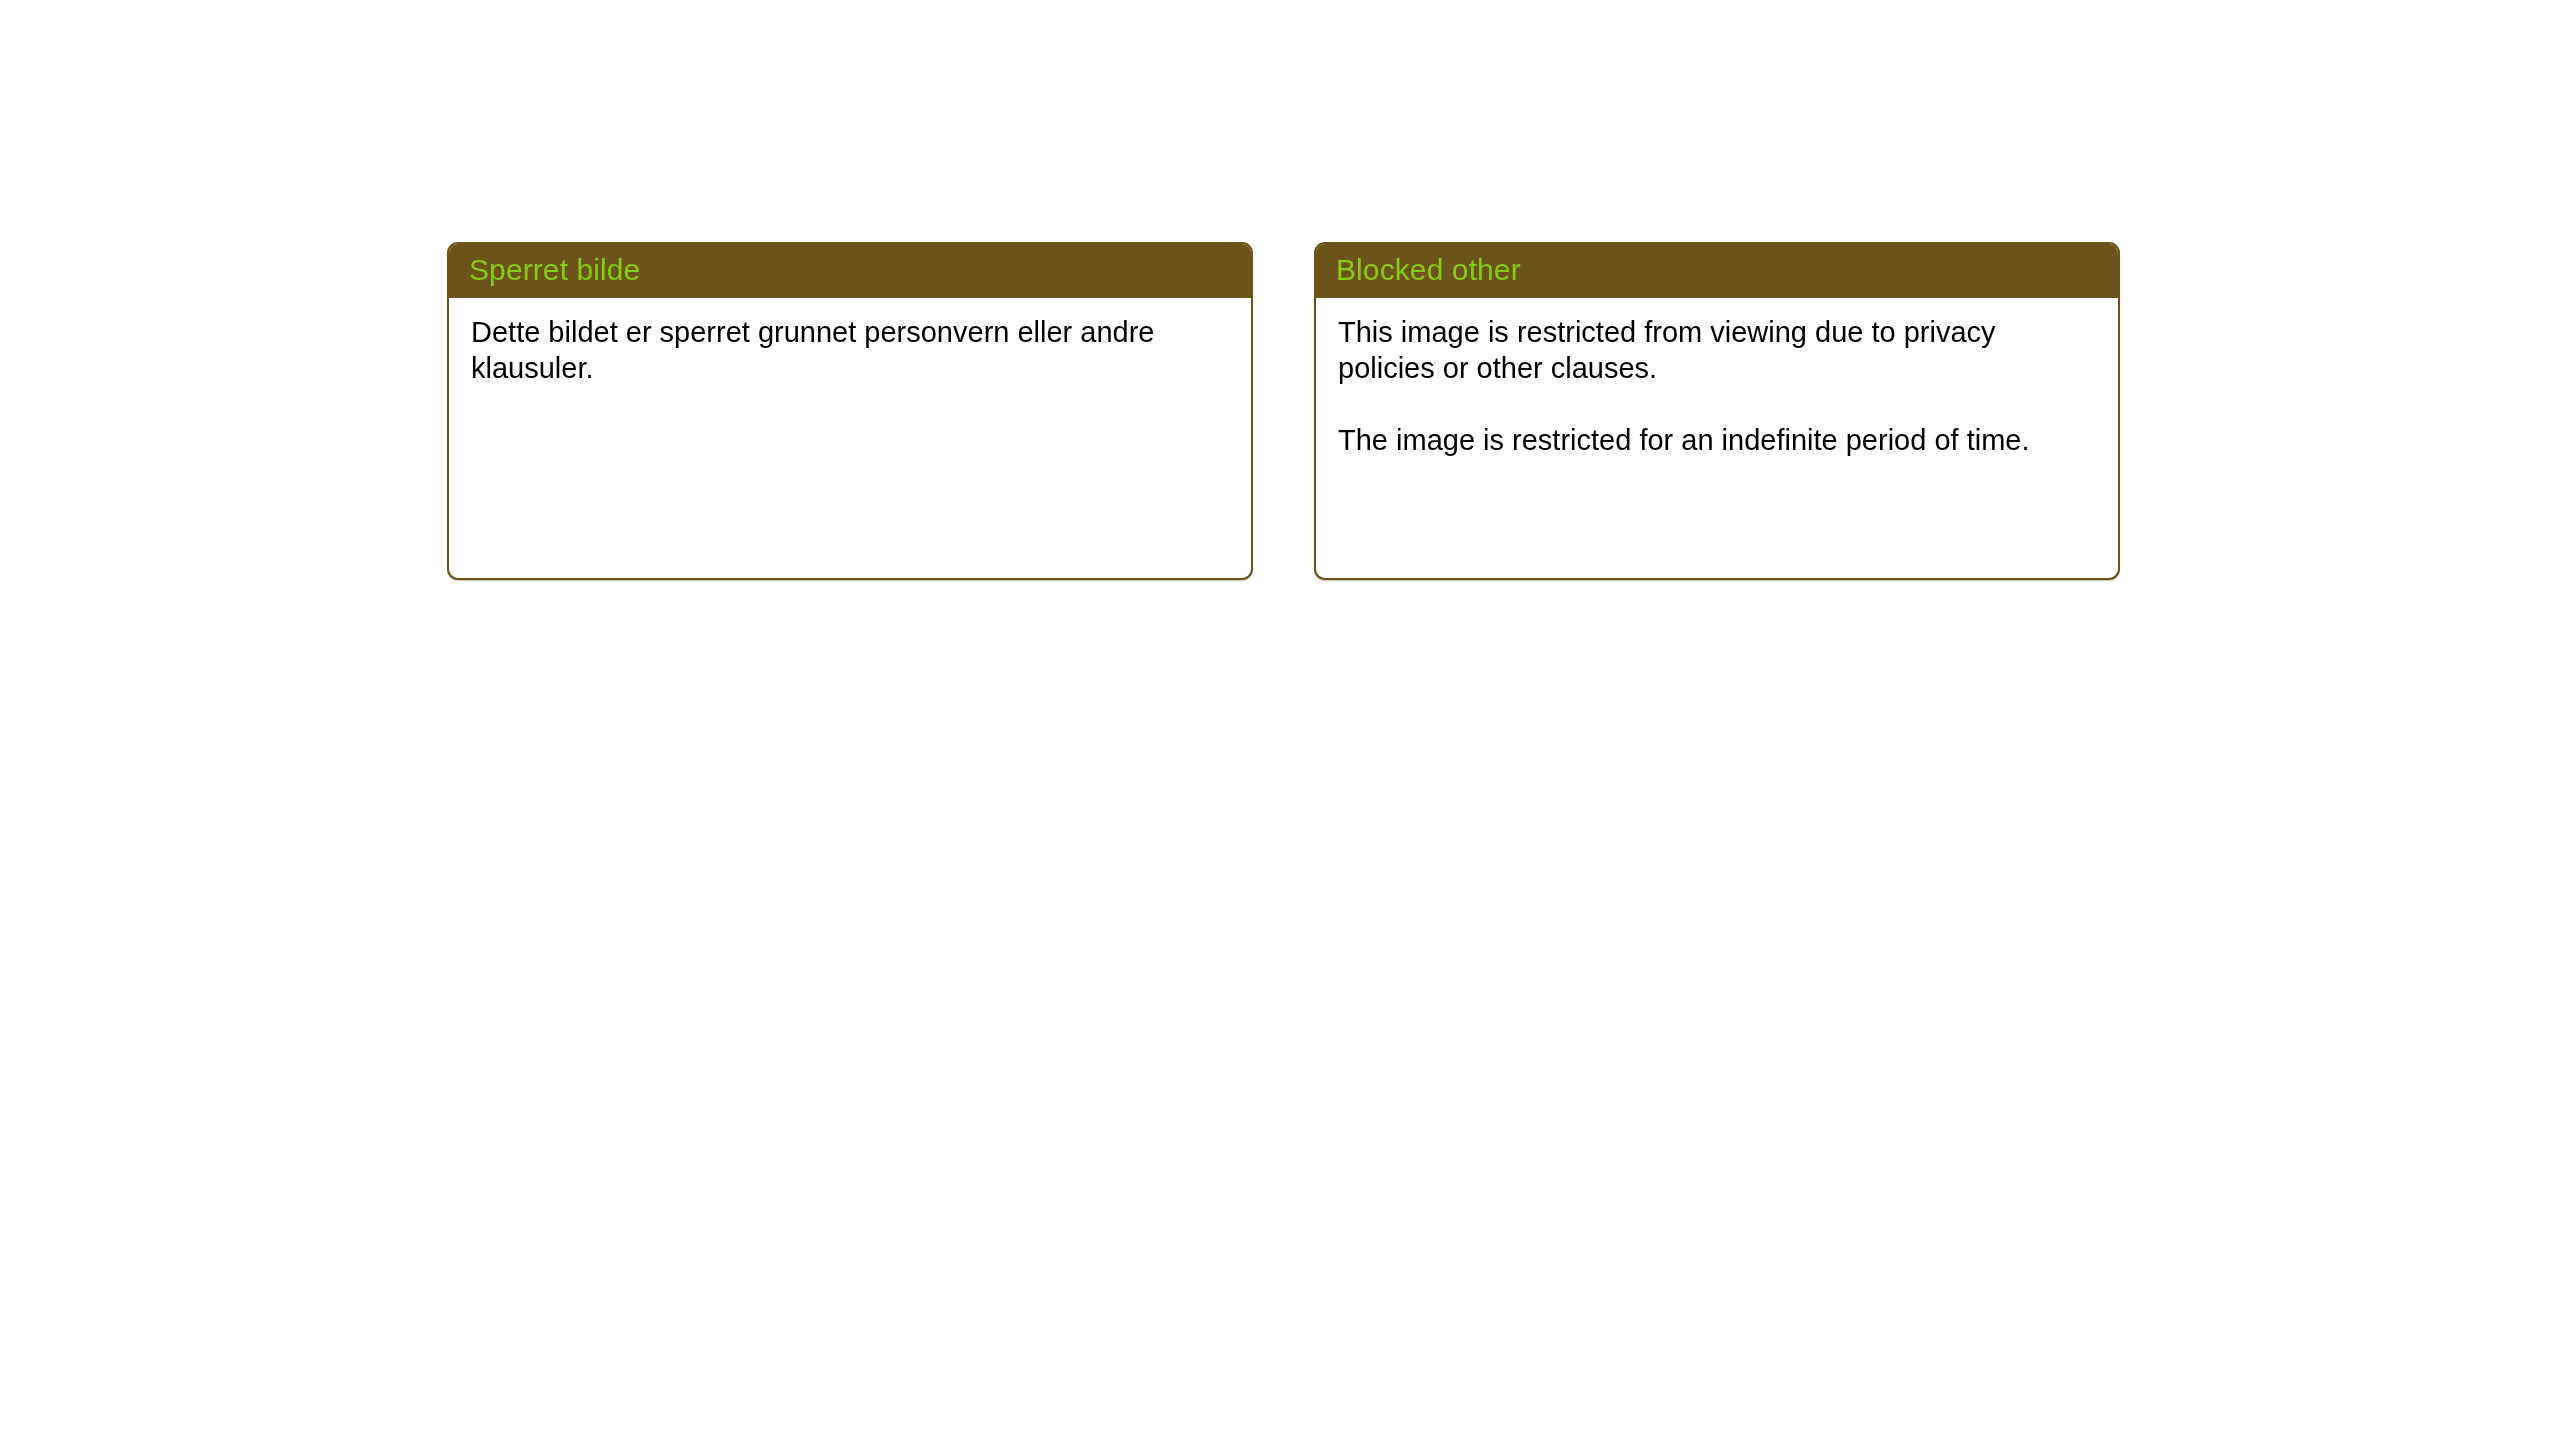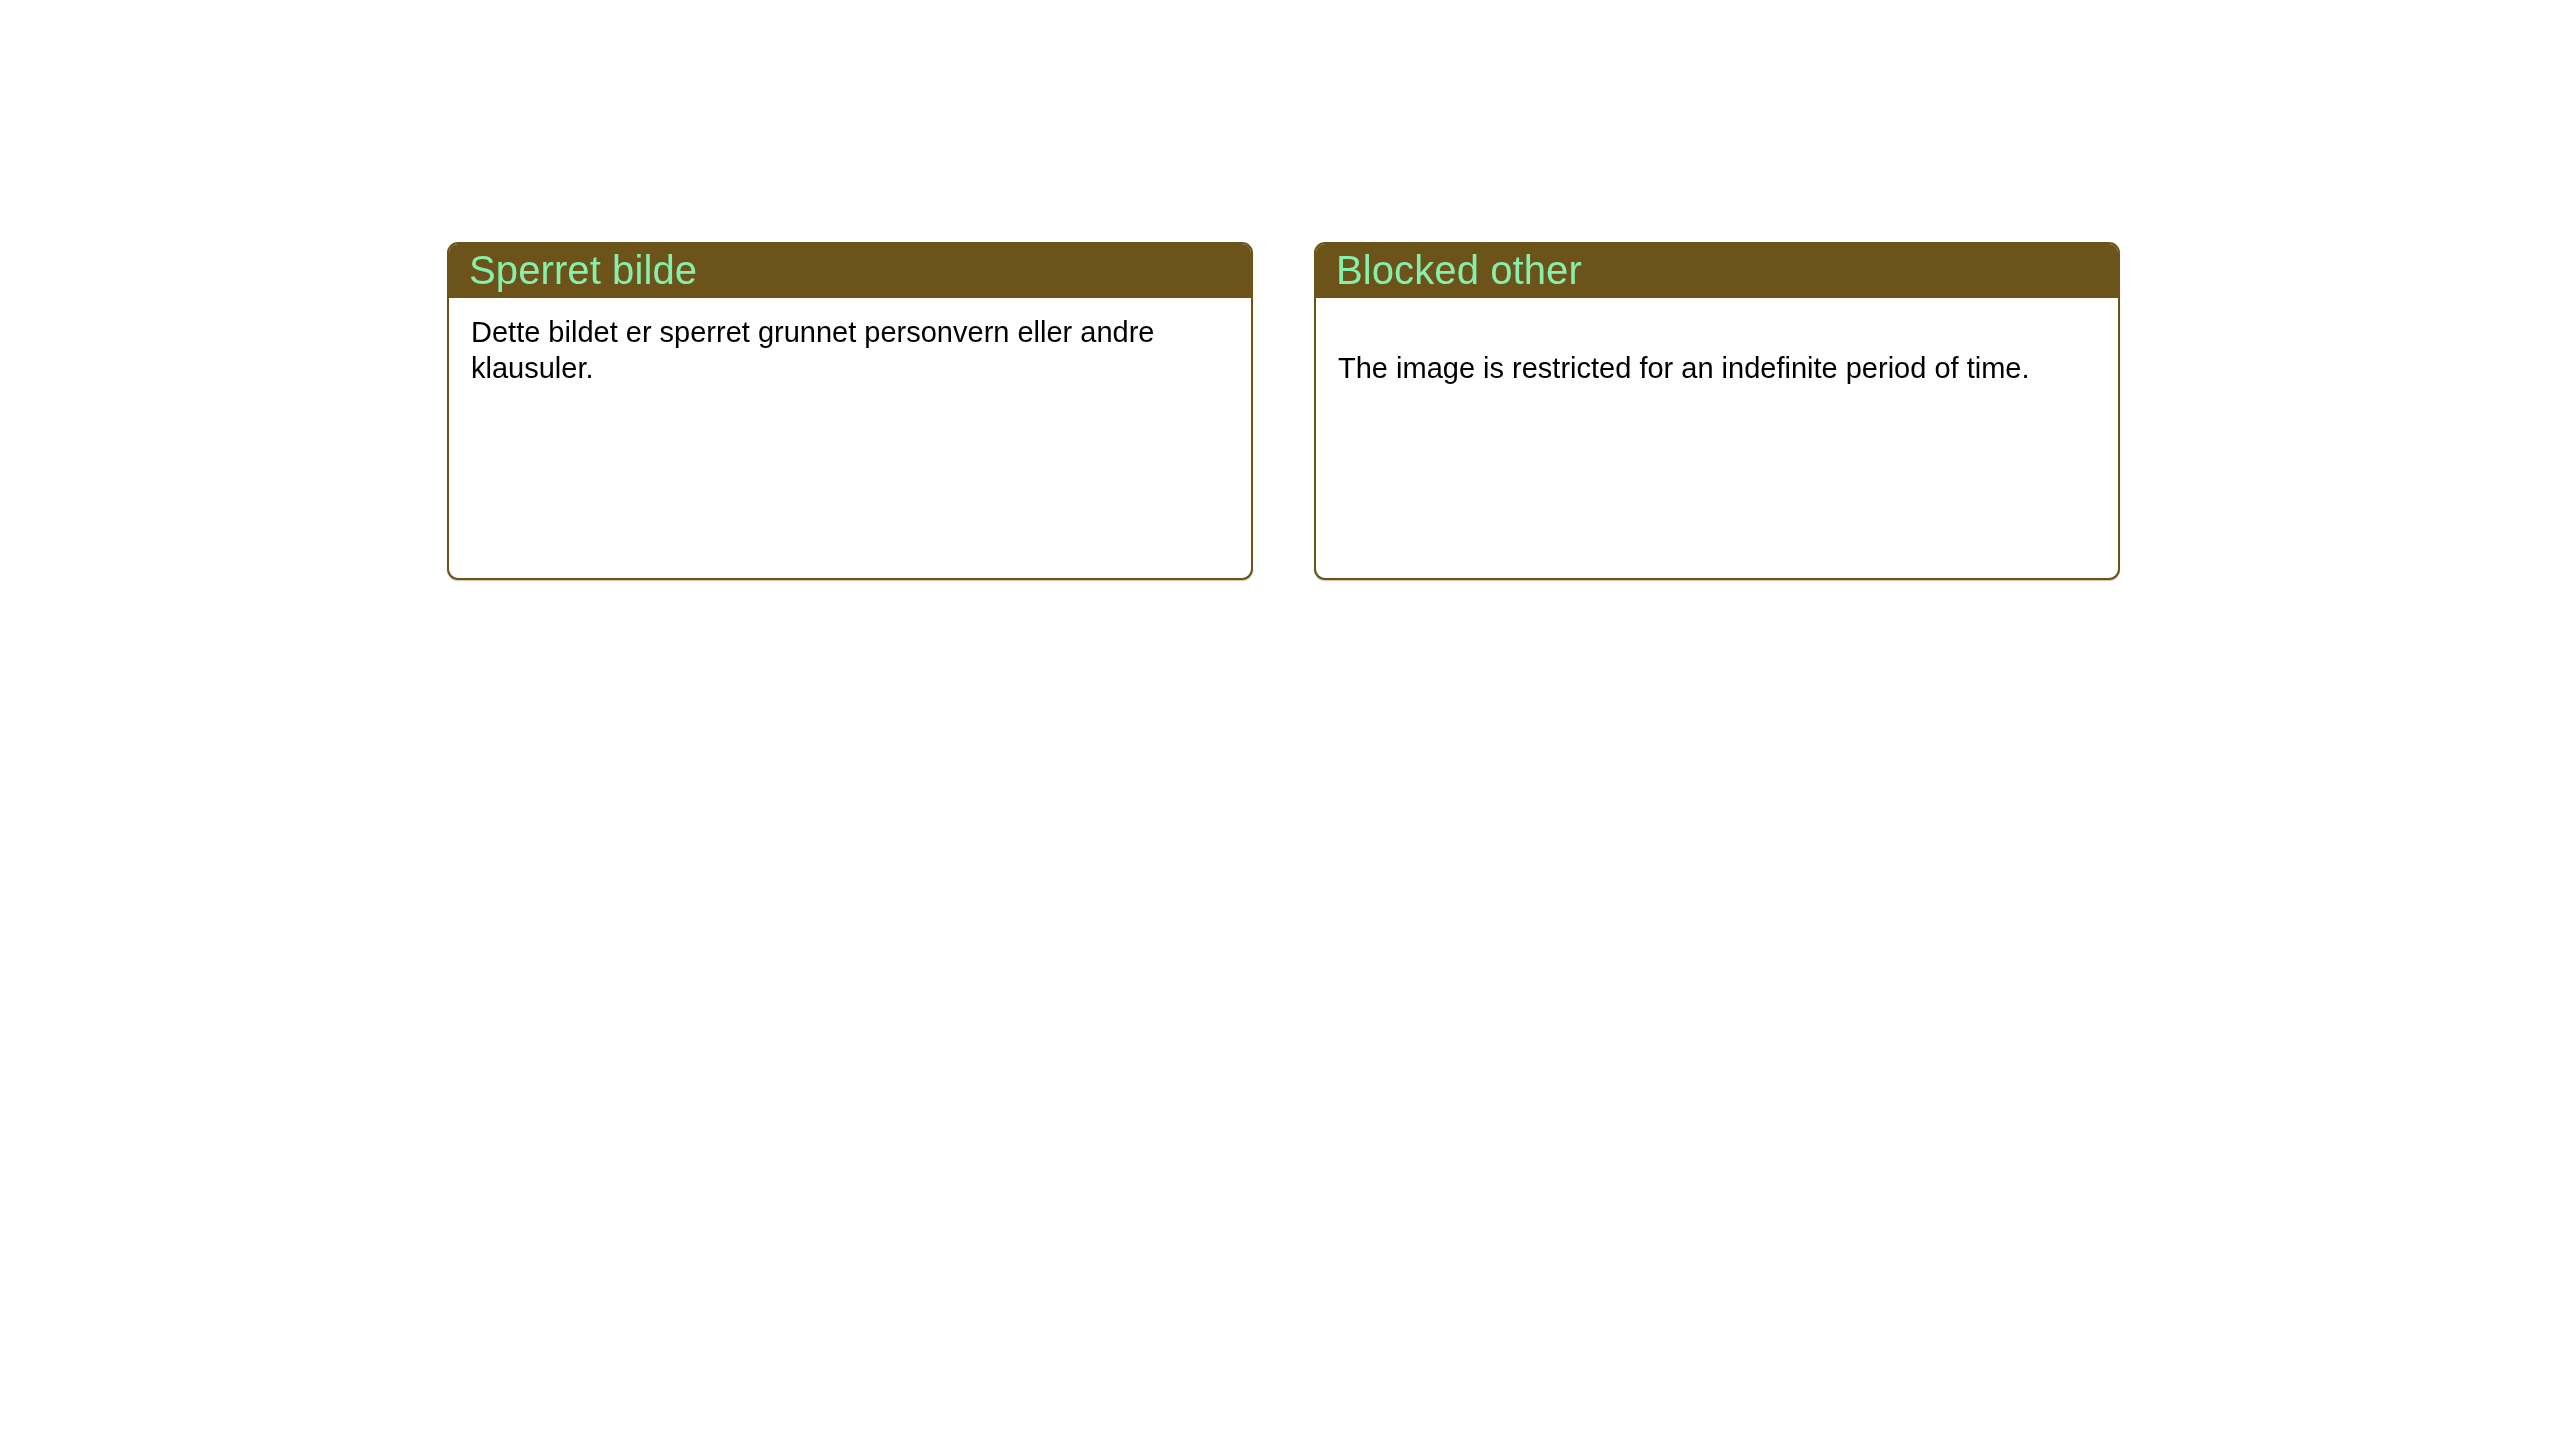--- a/index.html
+++ b/index.html
@@ -50,22 +50,22 @@
     background: #6b5319;
     border-top-left-radius: 9px;
     border-top-right-radius: 9px;
     display: flex;
     align-items: center;
     padding: 0 0 0 22px;
     margin: -2px -2px 0 -2px;
   }
 
   .card-header-title {
-    color: #86efac;
-    font-size: 40px;
+    color: #84cc16;
+    font-size: 30px;
     line-height: 34px;
     font-weight: 400;
     letter-spacing: 0.1px;
     white-space: nowrap;
   }
 
   .card-body {
     flex: 1 1 auto;
     padding: 16px 28px 0 22px;
     display: flex;
@@ -101,19 +101,20 @@
         <p class="card-paragraph">Dette bildet er sperret grunnet personvern eller andre klausuler.</p>
         <div class="paragraph-gap"></div>
       </div>
     </div>
 
     <div class="notice-card">
       <div class="card-header">
         <span class="card-header-title">Blocked other</span>
       </div>
       <div class="card-body">
+        <p class="card-paragraph">This image is restricted from viewing due to privacy policies or other clauses.</p>
         <div class="paragraph-gap"></div>
         <p class="card-paragraph">The image is restricted for an indefinite period of time.</p>
       </div>
     </div>
 
   </div>
 </div>
 
 </body></html>

